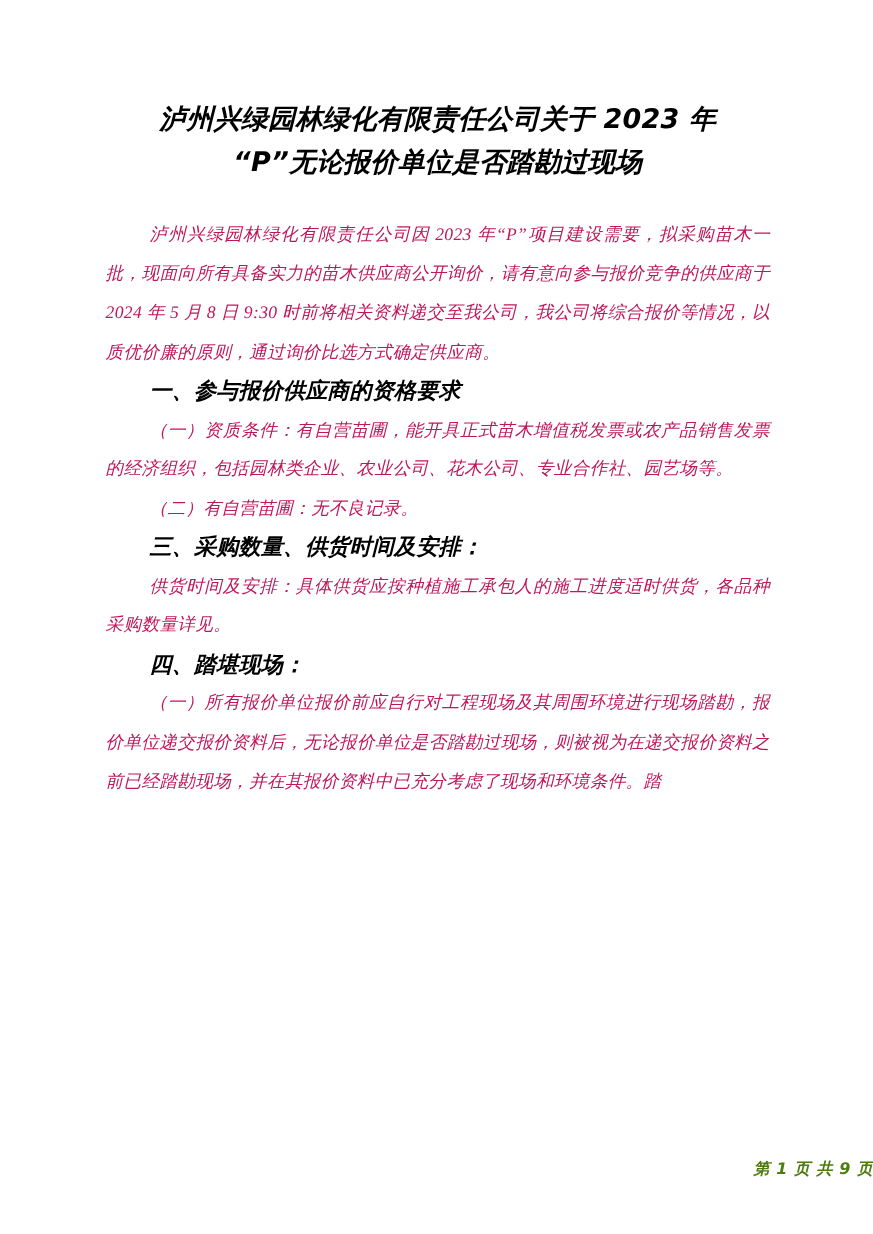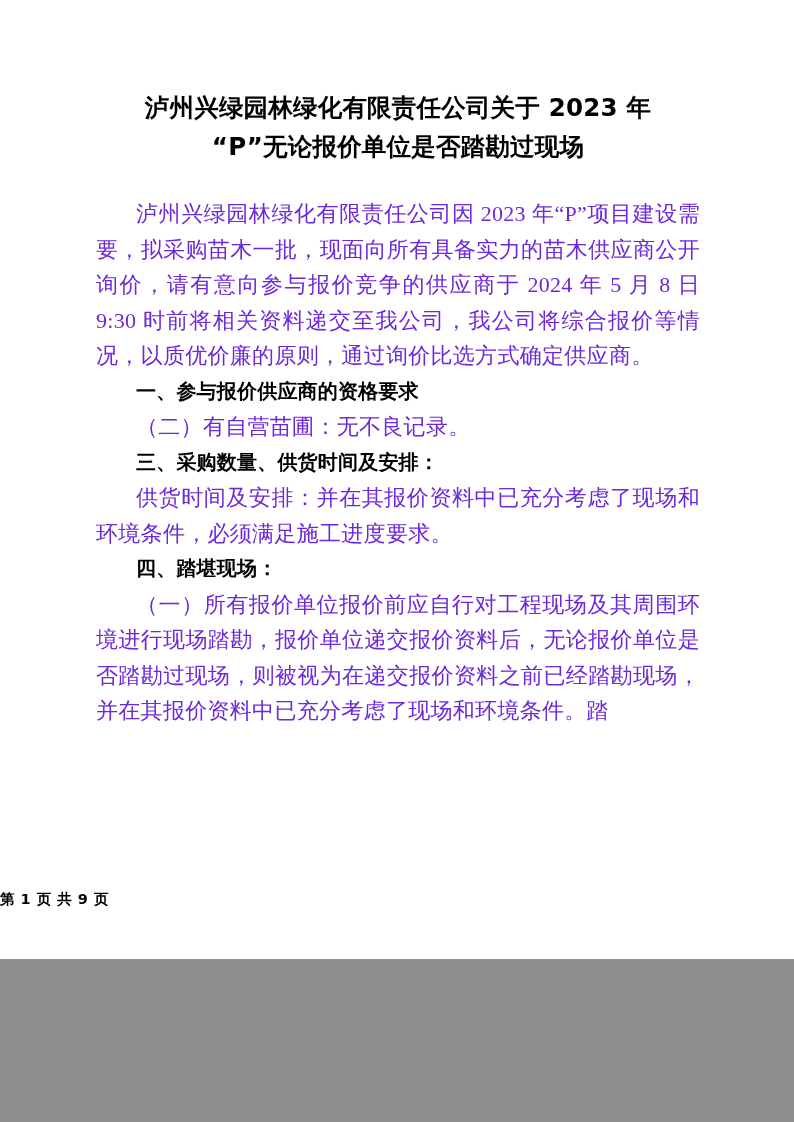--- a/index.html
+++ b/index.html
@@ -6,25 +6,26 @@
     margin: 0;
     padding: 0;
     background: #8f8f8f;
   }
   body {
     font-family: "Liberation Serif", "DejaVu Serif", serif;
   }
   .page {
     position: relative;
     width: 794px;
-    height: 959px;
+    height: 1122px;
     background: #ffffff;
     margin: 0 auto;
     box-sizing: border-box;
     overflow: hidden;
+    font-style: italic;
   }
   .page-inner {
     position: absolute;
     left: 96px;
     top: 62px;
     width: 604px;
     height: 1000px;
   }
   .doc-title {
     text-align: center;
@@ -38,23 +39,23 @@
     padding: 0 6px;
   }
   .title-line {
     display: block;
     white-space: nowrap;
   }
   .body-block {
     margin-top: 30px;
   }
   p.para {
-    font-size: 22px;
+    font-size: 16px;
     line-height: 35.5px;
-    color: #6d28d9;
+    color: #be185d;
     margin: 0;
     text-align: justify;
     text-justify: inter-ideograph;
     letter-spacing: 0.3px;
   }
   p.indent2 {
     text-indent: 40px;
   }
   p.heading {
     font-family: "DejaVu Sans", "Liberation Sans", sans-serif;
@@ -63,25 +64,25 @@
     line-height: 35.5px;
     text-indent: 40px;
     margin: 0;
     letter-spacing: 0.2px;
   }
   .footer {
     position: absolute;
     left: 0;
     right: 0;
     bottom: 50px;
-    text-align: left;
+    text-align: right;
     font-family: "DejaVu Sans", "Liberation Sans", sans-serif;
     font-weight: bold;
     font-size: 14.5px;
-    color: #000000;
+    color: #4d7c0f;
     letter-spacing: 0.5px;
   }
   .footer-rule {
     position: absolute;
     left: 96px;
     right: 96px;
     bottom: 72px;
     border-top: 1px solid #000;
     opacity: 0;
   }
@@ -93,23 +94,24 @@
   <div class="page-inner">
 
     <div class="doc-title">
       <span class="title-line">泸州兴绿园林绿化有限责任公司关于 2023 年</span>
       <span class="title-line">“P”无论报价单位是否踏勘过现场</span>
     </div>
 
     <div class="body-block">
       <p class="para indent2">泸州兴绿园林绿化有限责任公司因 2023 年“P”项目建设需要，拟采购苗木一批，现面向所有具备实力的苗木供应商公开询价，请有意向参与报价竞争的供应商于 2024 年 5 月 8 日 9:30 时前将相关资料递交至我公司，我公司将综合报价等情况，以质优价廉的原则，通过询价比选方式确定供应商。</p>
       <p class="heading">一、参与报价供应商的资格要求</p>
+      <p class="para indent2">（一）资质条件：有自营苗圃，能开具正式苗木增值税发票或农产品销售发票的经济组织，包括园林类企业、农业公司、花木公司、专业合作社、园艺场等。</p>
       <p class="para indent2">（二）有自营苗圃：无不良记录。</p>
       <p class="heading">三、采购数量、供货时间及安排：</p>
-      <p class="para indent2">供货时间及安排：并在其报价资料中已充分考虑了现场和环境条件，必须满足施工进度要求。</p>
+      <p class="para indent2">供货时间及安排：具体供货应按种植施工承包人的施工进度适时供货，各品种采购数量详见。</p>
       <p class="heading">四、踏堪现场：</p>
       <p class="para indent2">（一）所有报价单位报价前应自行对工程现场及其周围环境进行现场踏勘，报价单位递交报价资料后，无论报价单位是否踏勘过现场，则被视为在递交报价资料之前已经踏勘现场，并在其报价资料中已充分考虑了现场和环境条件。踏</p>
     </div>
 
   </div>
 
   <div class="footer-rule"></div>
   <div class="footer">第 1 页 共 9 页</div>
 </div>
 

